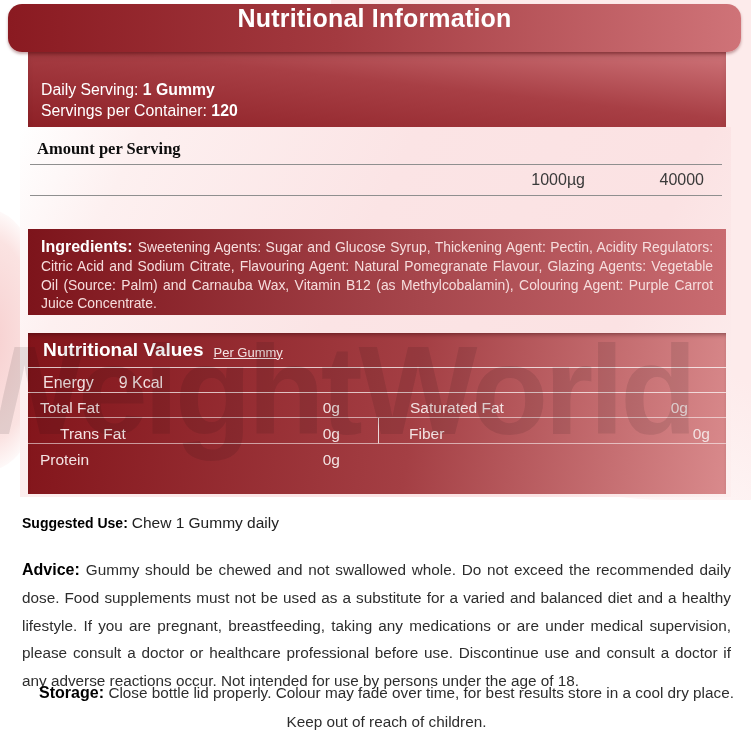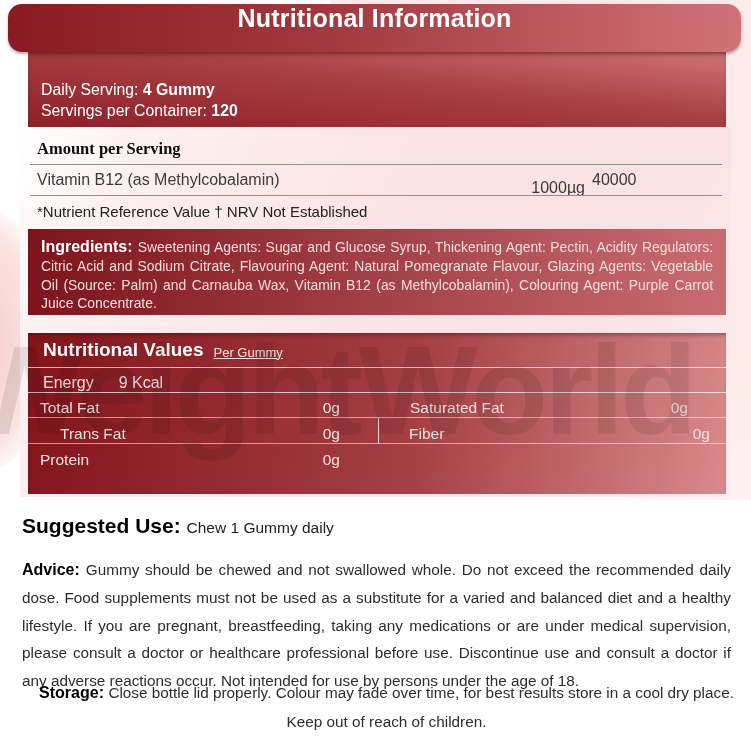--- a/index.html
+++ b/index.html
@@ -39,22 +39,22 @@
   
   .backdrop{
     position:absolute;left:20px;top:127px;width:711px;height:370px;z-index:1;
     background:linear-gradient(115deg,#ffffff 0%,#fdf0f0 14%,#fbe4e5 45%,#fbe2e3 78%,#fdefef 100%);
   }
   .amount-heading{position:absolute;left:17px;top:12px;font-size:16.5px;font-weight:bold;color:#0d0d0d;font-family:Liberation Serif, serif;}
   .rule{position:absolute;left:10px;width:692px;border-top:1.5px solid #8f8f8f;}
   .rule.r1{top:37px;}
   .rule.r2{top:68px;}
   .nutrient-name{position:absolute;left:17px;top:44px;font-size:16px;color:#3a3a3a;}
-  .nutrient-amt{position:absolute;left:420px;top:52px;width:145px;text-align:right;font-size:16px;color:#3a3a3a;}
-  .nutrient-nrv{position:absolute;left:572px;top:44px;width:132px;font-size:16px;color:#3a3a3a;}
+  .nutrient-amt{position:absolute;left:420px;top:44px;width:145px;text-align:right;font-size:16px;color:#3a3a3a;}
+  .nutrient-nrv{position:absolute;left:552px;top:44px;width:132px;text-align:right;font-size:16px;color:#3a3a3a;}
   .footnote{position:absolute;left:17px;top:76px;font-size:15px;color:#222222;}
   
   .ingredients{
     position:absolute;left:8px;top:102px;width:698px;height:86px;box-sizing:border-box;
     padding:9px 13px 0 13px;background:linear-gradient(to right,#7d141b 0%,#a5454b 55%,#c96c71 100%);
     color:#f6dddd;font-size:13.9px;line-height:18.8px;text-align:justify;
   }
   .ingredients b{color:#ffffff;font-size:16px;}
   
   .nv-table{
@@ -83,21 +83,21 @@
   .cell.last{border-bottom:none;}
   .lbl.ind{padding-left:20px;}
   
   .watermark{
     position:absolute;left:-35px;top:318px;width:830px;z-index:6;
     font-size:126px;font-weight:bold;letter-spacing:-4px;white-space:nowrap;
     color:#6f6f6f;opacity:.17;mix-blend-mode:multiply;pointer-events:none;
   }
   
   .suggested{position:absolute;left:22px;top:514px;font-size:15.5px;color:#222222;z-index:2;}
-  .suggested b{color:#000000;font-size:21px;}
+  .suggested b{color:#000000;font-size:14px;}
   .advice{
     position:absolute;left:22px;top:556px;width:709px;z-index:2;
     font-size:15.3px;line-height:27.8px;text-align:justify;color:#2d2d2d;
   }
   .advice b,.storage b{color:#000000;font-size:16px;}
   .storage{
     position:absolute;left:32px;top:678px;width:709px;z-index:2;
     font-size:15.3px;line-height:29px;color:#2d2d2d;text-align:center;
   }
 </style>
@@ -105,33 +105,31 @@
 <body>
 
 <div class="wash-right"></div>
 <div class="wash-left"></div>
 
 <div class="header-bar">
   <span class="title">Nutritional Information</span>
 </div>
 
 <div class="serving-band">
-  <div><span>Daily Serving: </span><b>4 Gummy</b></div>
+  <div><span>Daily Serving: </span><b>1 Gummy</b></div>
   <div><span>Servings per Container: </span><b>120</b></div>
 </div>
 
 <div class="backdrop">
 
   <div class="amount-heading">Amount per Serving</div>
   <div class="rule r1"></div>
-  <div class="nutrient-name">Vitamin B12 (as Methylcobalamin)</div>
   <div class="nutrient-amt">1000µg</div>
   <div class="nutrient-nrv">40000</div>
   <div class="rule r2"></div>
-  <div class="footnote">*Nutrient Reference Value † NRV Not Established</div>
 
   <div class="ingredients">
     <b>Ingredients: </b><span>Sweetening Agents: Sugar and Glucose Syrup, Thickening Agent: Pectin, Acidity Regulators: Citric Acid and Sodium Citrate, Flavouring Agent: Natural Pomegranate Flavour, Glazing Agents: Vegetable Oil (Source: Palm) and Carnauba Wax, Vitamin B12 (as Methylcobalamin), Colouring Agent: Purple Carrot Juice Concentrate.</span>
   </div>
 
   <div class="nv-table">
     <div class="nv-head">
       <span class="nv-title">Nutritional Values</span>
       <span class="nv-sub">Per Gummy</span>
     </div>

